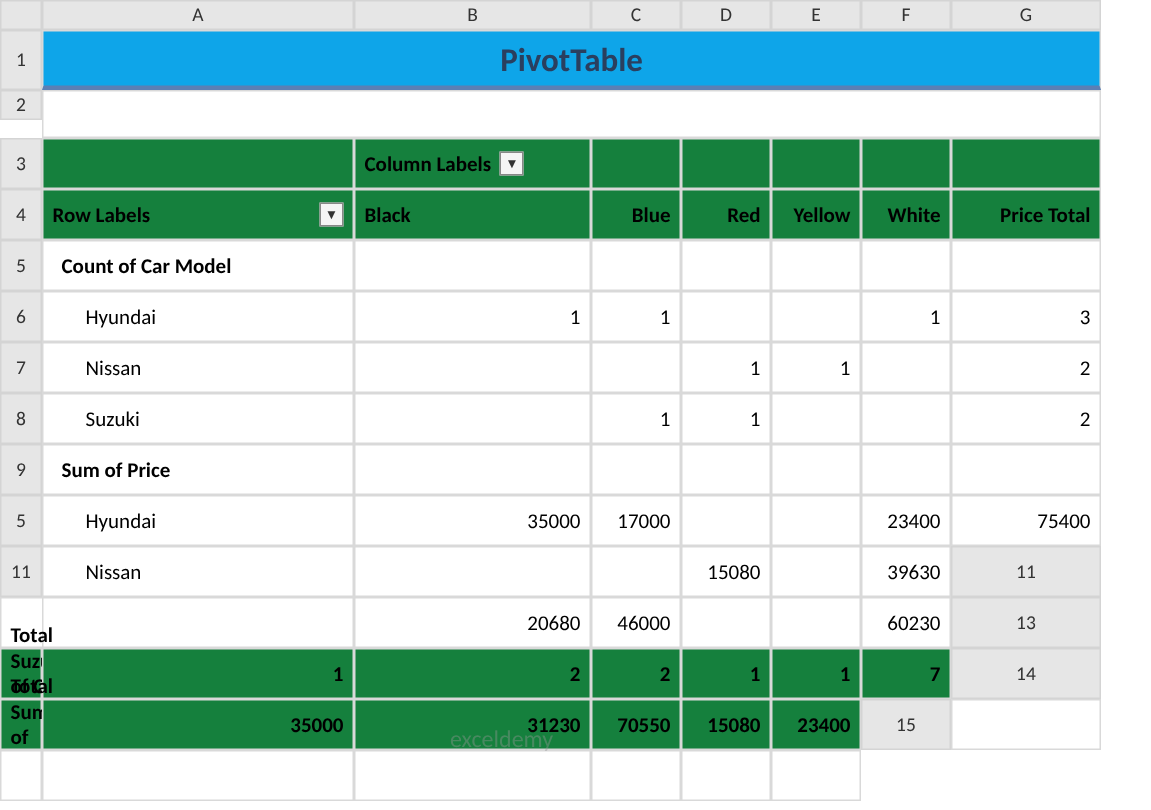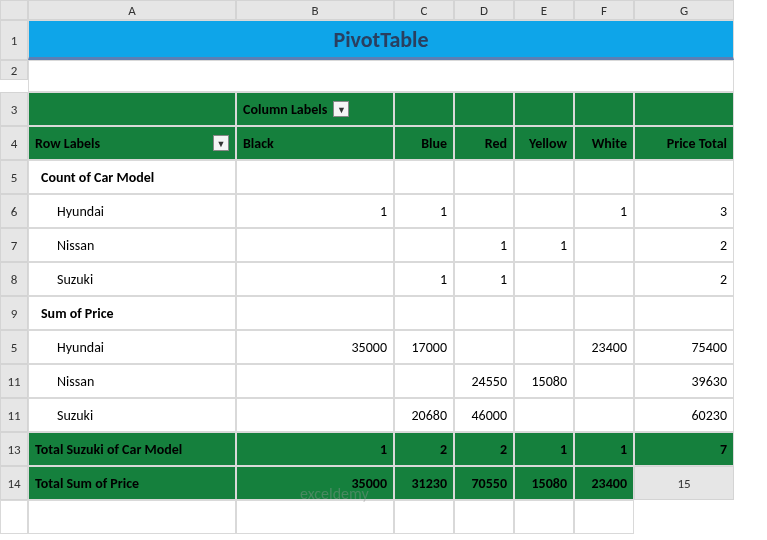--- a/index.html
+++ b/index.html
@@ -164,21 +164,20 @@
   <div class="cell num r10">17000</div>
   <div class="cell num r10"></div>
   <div class="cell num r10"></div>
   <div class="cell num r10">23400</div>
   <div class="cell num r10">75400</div>
 
   <div class="rowhdr r11">11</div>
   <div class="cell indent r11">Nissan</div>
   <div class="cell num r11"></div>
   <div class="cell num r11"></div>
-  <div class="cell num r11">24550</div>
   <div class="cell num r11">15080</div>
   <div class="cell num r11"></div>
   <div class="cell num r11">39630</div>
 
   <div class="rowhdr r12">11</div>
   <div class="cell indent r12">Suzuki</div>
   <div class="cell num r12"></div>
   <div class="cell num r12">20680</div>
   <div class="cell num r12">46000</div>
   <div class="cell num r12"></div>

